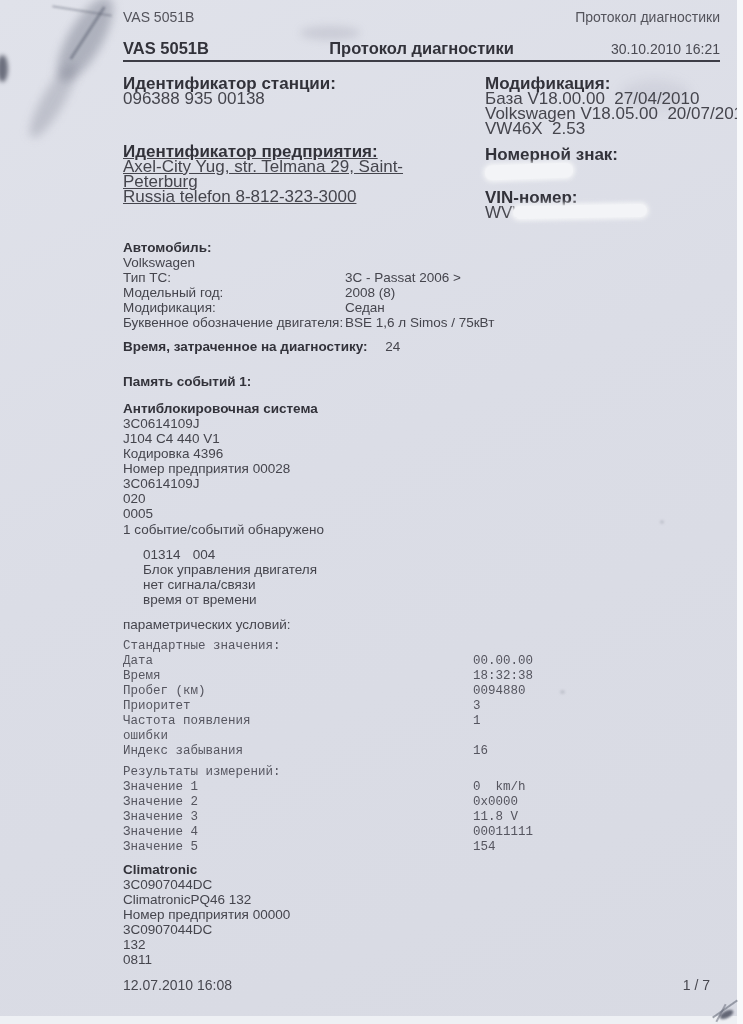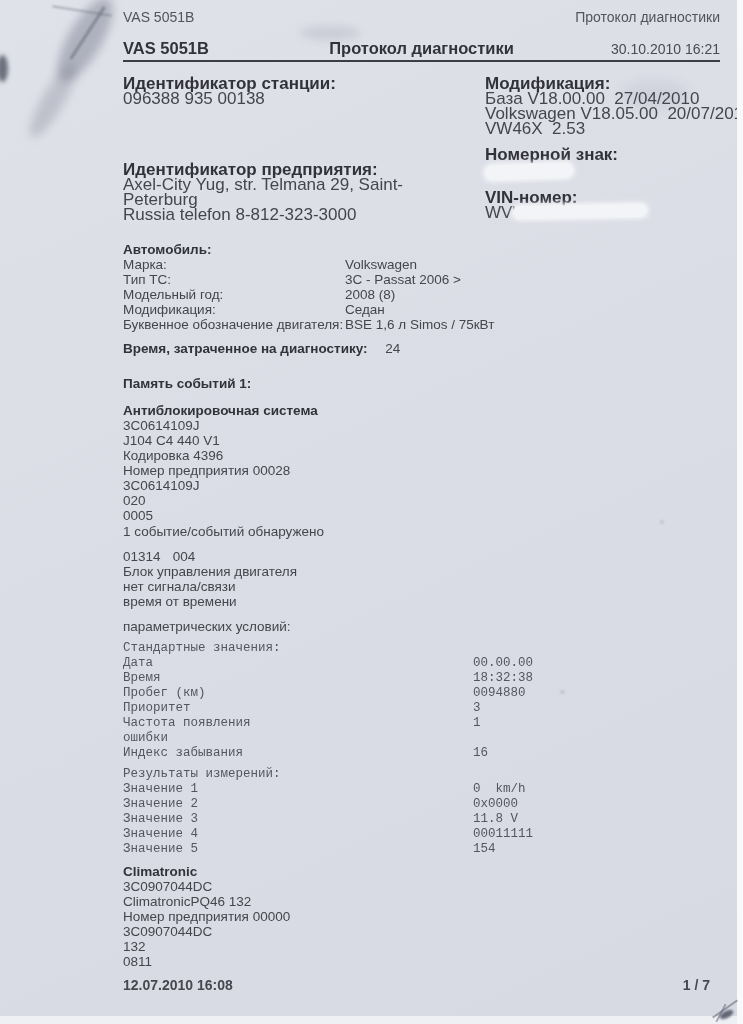--- a/index.html
+++ b/index.html
@@ -23,21 +23,21 @@
                 align-items:baseline; line-height:18px;
                 padding-bottom:2px; border-bottom:2px solid #3d3d46; }
   .hb-left  { justify-self:start; font-size:16.5px; }
   .hb-center{ justify-self:center; font-size:16.5px; }
   .hb-right { justify-self:end; font-size:14px; color:#4a4a52; }
 
   
   .cols { margin-top:14px; display:flex; font-size:17px; line-height:15px;gap:8px; }
   .col-left { width:354px; flex:none; }
   .col-right{ flex:1; }
-  .blk-enterprise { margin-top:56px; }
+  .blk-enterprise { margin-top:38px;text-decoration:underline; }
   .blk-plate { margin-top:11px; }
   .blk-vin   { margin-top:11px; }
 
   .whiteout {
     background:#f3f4f7;
     border-radius:7px;
     box-shadow:0 0 4px 2px rgba(243,244,247,0.95);
     filter:blur(0.4px);
   }
   .plate-blob { width:88px; height:15px; margin-top:2px; transform:rotate(-2deg); }
@@ -50,38 +50,38 @@
   .vrow .vlabel { width:222px; flex:none; }
 
   .diag-time { margin-top:9px; font-size:13.5px; line-height:15px; }
   .diag-time .val { margin-left:14px; font-weight:400; color:#45454d; }
 
   .memory-title { margin-top:20px; font-size:13.5px; line-height:15px; }
 
   .unit-block { margin-top:12px; font-size:13.5px; line-height:15px; }
   .events-found { margin-top:1px; font-size:13.5px; line-height:15px; }
 
-  .event-block { margin-top:10px; font-size:13.5px; line-height:15px; }
+  .event-block { margin-top:10px; font-size:13.5px; line-height:15px;margin-left:20px; }
   .ev-code { display:inline-block; min-width:46px; }
 
   .param-line { margin-top:10px; font-size:13.5px; line-height:15px; }
 
   
   .mono { font-family:"Liberation Mono", monospace; font-size:12.5px;
           line-height:15px; color:#55555f; }
   .std-block { margin-top:7px; }
   .meas-block { margin-top:6px; }
   .mrow { display:flex; align-items:flex-start; }
   .mrow .mlabel { width:350px; flex:none; }
 
   .clima-block { margin-top:7px; font-size:13.5px; line-height:15px; }
 
   .footer { position:absolute; left:123px; right:33px; top:977px;
             display:flex; justify-content:space-between;
-            font-size:14px; line-height:17px; color:#47474f;font-weight:bold; }
+            font-size:14px; line-height:17px; color:#47474f; }
 
   
   .art { position:absolute; pointer-events:none; }
   .edge-right  { right:0; top:0; bottom:0; width:6px; background:#f8f9fb; z-index:5; }
   .edge-bottom { left:0; right:0; bottom:0; height:8px; background:#eef0f4; z-index:4; }
   .streak-a { left:68px; top:-8px; width:34px; height:95px;
               background:rgba(108,113,128,0.42); border-radius:50%;
               transform:rotate(30deg); filter:blur(5px); }
   .streak-b { left:42px; top:58px; width:22px; height:85px;
               background:rgba(120,125,140,0.32); border-radius:50%;
@@ -172,21 +172,20 @@
             <span>WVWZZZ</span>
             <span class="whiteout vin-blob"></span>
           </div>
         </div>
       </div>
     </div>
 
     <div class="vehicle">
       <div class="bold">Автомобиль:</div>
       <div class="vrow">
-        <span class="vlabel">Марка:</span>
         <span>Volkswagen</span>
       </div>
       <div class="vrow">
         <span class="vlabel">Тип ТС:</span>
         <span>3C - Passat 2006 &gt;</span>
       </div>
       <div class="vrow">
         <span class="vlabel">Модельный год:</span>
         <span>2008 (8)</span>
       </div>

